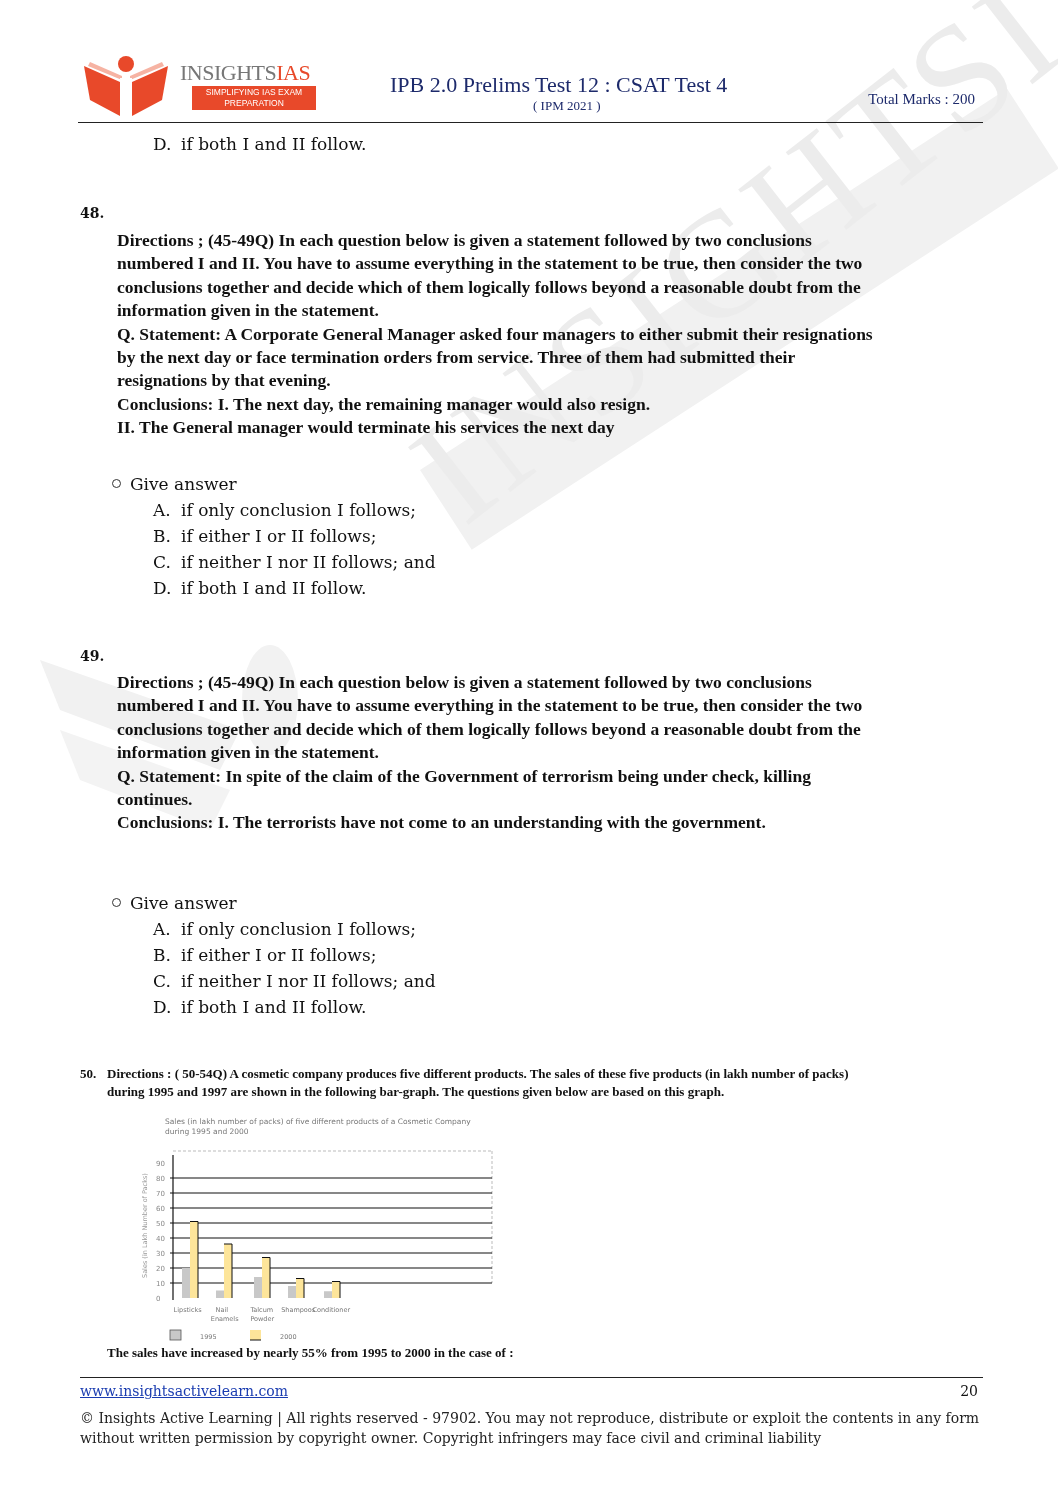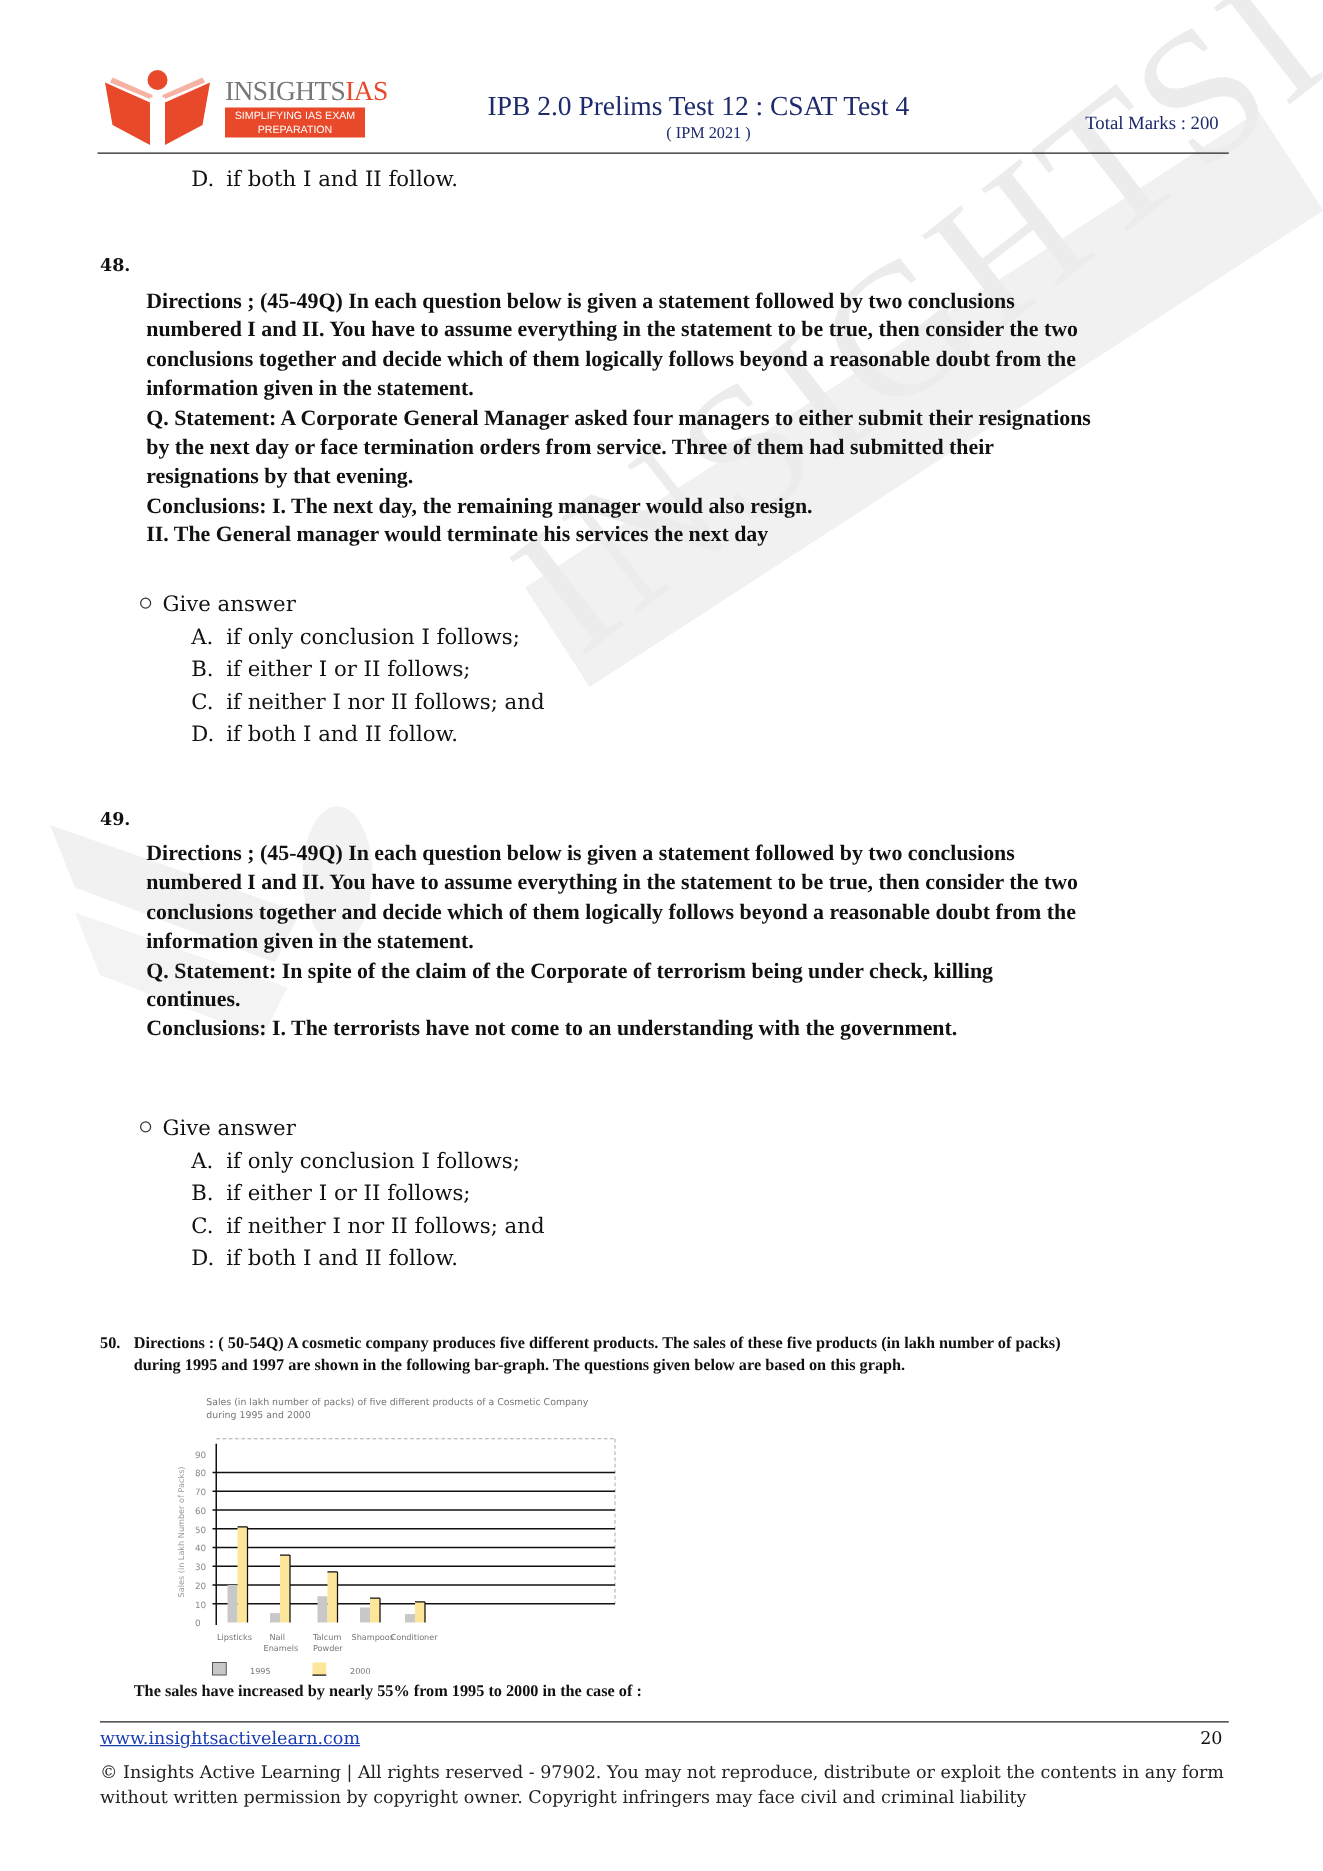--- a/index.html
+++ b/index.html
@@ -6,21 +6,21 @@
     body { width:1058px; height:1497px; position:relative; overflow:hidden; font-family:"DejaVu Serif", serif; color:#111; }
     
     .wm-text { position:absolute; left:380px; top:420px; font-family:"Liberation Serif", serif; font-size:150px; color:#ececec; transform:rotate(-38deg); transform-origin:left top; letter-spacing:4px; white-space:nowrap; z-index:0; }
     .wm-band { position:absolute; left:420px; top:470px; width:700px; height:95px; background:#f1f1f1; transform:rotate(-33deg); transform-origin:left top; z-index:0; }
     .wm-wing { position:absolute; left:40px; top:640px; width:260px; height:200px; z-index:0; }
     
     .header { position:absolute; left:78px; top:50px; width:905px; height:72px; border-bottom:1.5px solid #222; z-index:2; }
     .logo-icon { position:absolute; left:2px; top:2px; width:92px; height:66px; }
     .logo-name { position:absolute; left:102px; top:10px; font-family:"Liberation Serif", serif; font-size:22px; color:#777; letter-spacing:-0.5px; }
     .logo-name .accent { color:#e8492a;font-family:Liberation Serif, serif; }
-    .logo-tag { position:absolute; left:102px; top:36px; width:112px; height:24px; background:#e8492a; color:#fff; font-family:"Liberation Sans", sans-serif; font-size:8.5px; text-align:center; line-height:11px; padding-top:1px; box-sizing:border-box; }
+    .logo-tag { position:absolute; left:114px; top:36px; width:124px; height:24px; background:#e8492a; color:#fff; font-family:"Liberation Sans", sans-serif; font-size:8.5px; text-align:center; line-height:11px; padding-top:1px; box-sizing:border-box; }
     .title { position:absolute; left:312px; top:22px; font-family:"Liberation Serif", serif; font-size:22px; color:#1d2a6b; white-space:nowrap; }
     .subtitle { position:absolute; left:455px; top:48px; font-family:"Liberation Serif", serif; font-size:13px; color:#1d2a6b; }
     .marks { position:absolute; right:8px; top:41px; font-family:"Liberation Serif", serif; font-size:15px; color:#1d2a6b;text-align:center; }
     
     .content { position:absolute; left:0; top:0; width:1058px; z-index:2; }
     .opt { position:absolute; font-size:17px; line-height:26px; white-space:nowrap; }
     .opt .letter { display:inline-block; width:28px; }
     .qnum { position:absolute; left:80px; font-size:14px; font-weight:bold; }
     .qblock { position:absolute; left:117px; width:860px; font-family:"Liberation Serif", serif; font-weight:bold; font-size:17.5px; line-height:23.4px; }
     .qblock div { white-space:nowrap; }
@@ -90,21 +90,21 @@
   <div class="opt" style="left:153px; top:523px;"><span class="letter">B.</span><span>if either I or II follows;</span></div>
   <div class="opt" style="left:153px; top:549px;"><span class="letter">C.</span><span>if neither I nor II follows; and</span></div>
   <div class="opt" style="left:153px; top:575px;"><span class="letter">D.</span><span>if both I and II follow.</span></div>
 
   <div class="qnum" style="top:648px;">49.</div>
   <div class="qblock" style="top:671px;">
     <div>Directions ; (45-49Q) In each question below is given a statement followed by two conclusions</div>
     <div>numbered I and II. You have to assume everything in the statement to be true, then consider the two</div>
     <div>conclusions together and decide which of them logically follows beyond a reasonable doubt from the</div>
     <div>information given in the statement.</div>
-    <div>Q. Statement: In spite of the claim of the Corporate of terrorism being under check, killing</div>
+    <div>Q. Statement: In spite of the claim of the Government of terrorism being under check, killing</div>
     <div>continues.</div>
     <div>Conclusions: I. The terrorists have not come to an understanding with the government.</div>
   </div>
   <div class="give" style="top:890px;"><span class="bullet"></span><span>Give answer</span></div>
   <div class="opt" style="left:153px; top:916px;"><span class="letter">A.</span><span>if only conclusion I follows;</span></div>
   <div class="opt" style="left:153px; top:942px;"><span class="letter">B.</span><span>if either I or II follows;</span></div>
   <div class="opt" style="left:153px; top:968px;"><span class="letter">C.</span><span>if neither I nor II follows; and</span></div>
   <div class="opt" style="left:153px; top:994px;"><span class="letter">D.</span><span>if both I and II follow.</span></div>
 
   <div class="q50">

